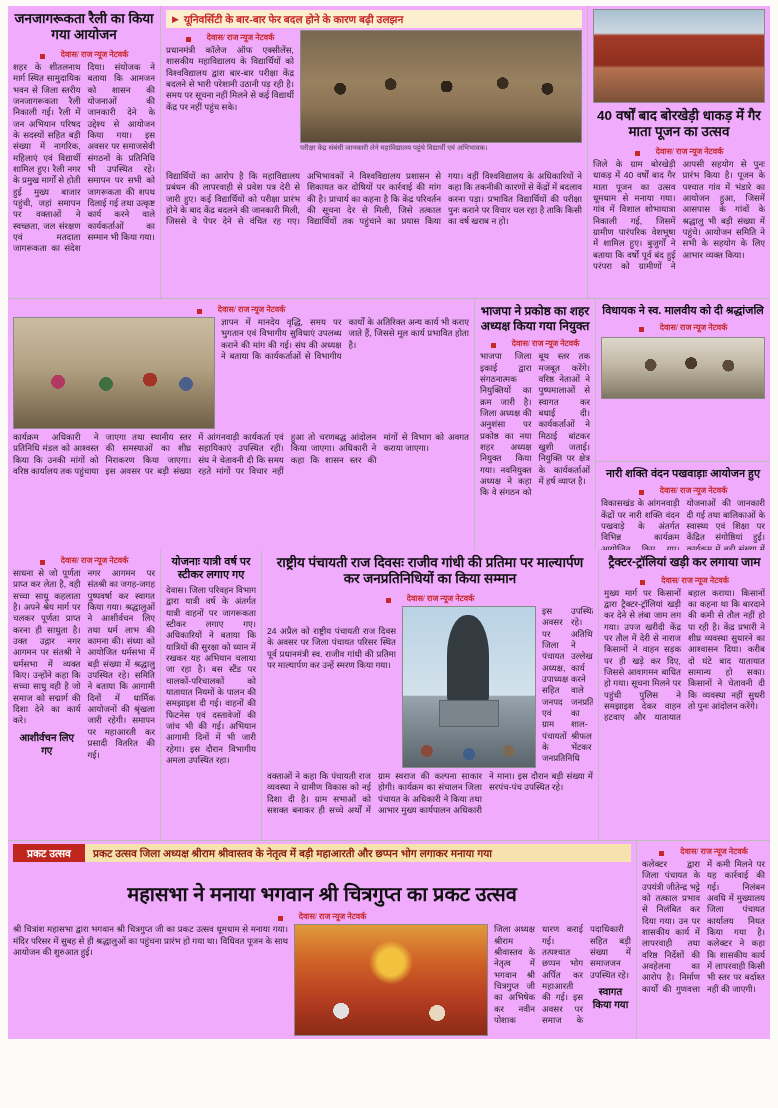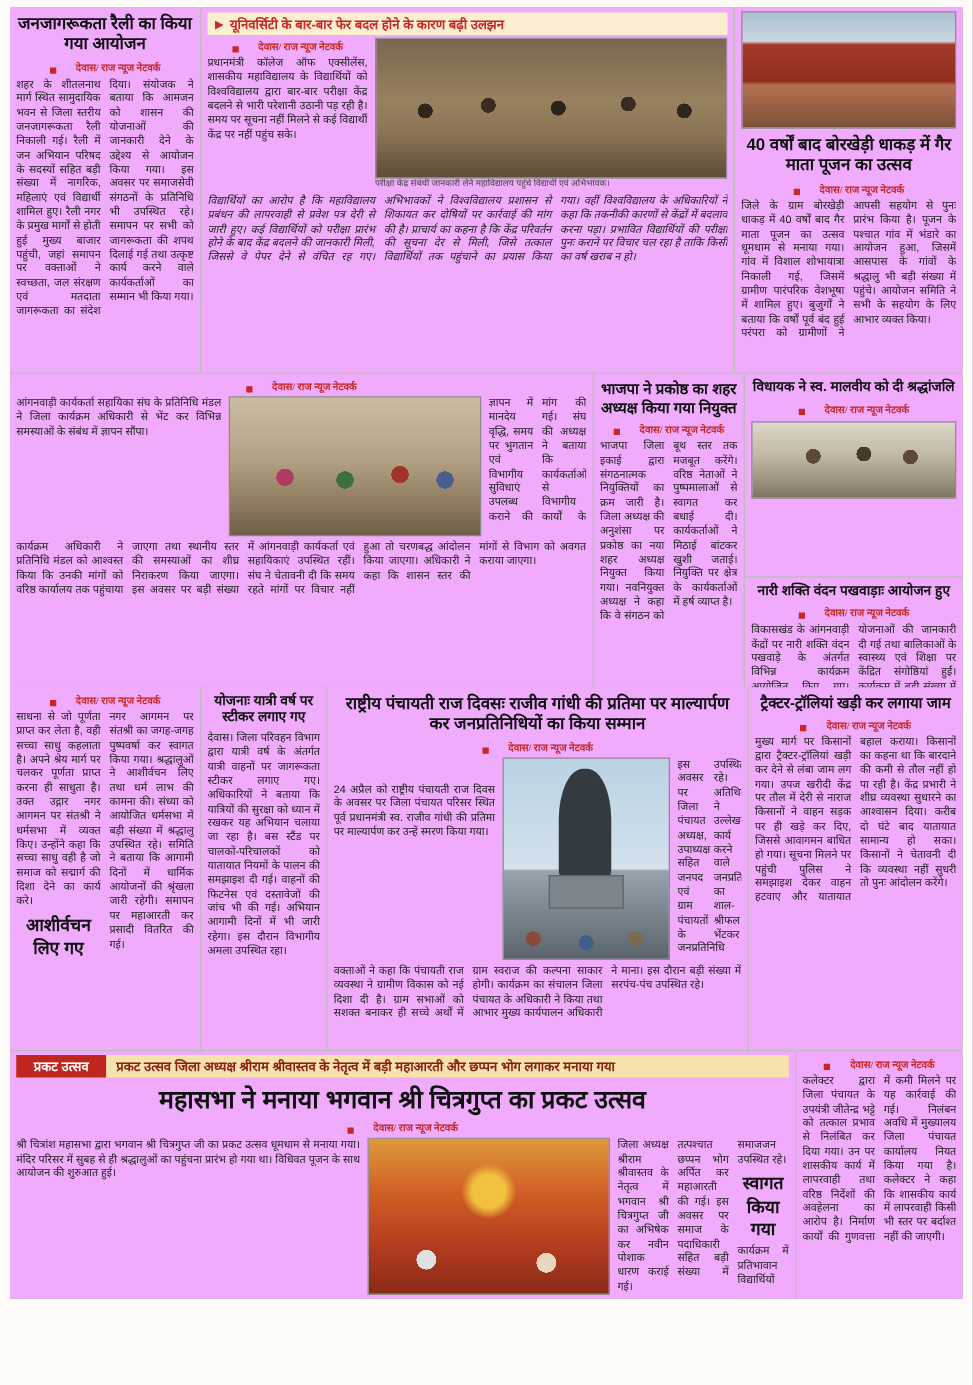--- a/index.html
+++ b/index.html
@@ -37,21 +37,21 @@
   .h-lg{font-size:17px;}
   .h-md{font-size:13.5px;}
   .h-sm{font-size:12px;}
   .h-xs{font-size:11px;}
   .byline{display:flex;align-items:flex-end;justify-content:center;gap:16px;color:#c62828;font-size:8px;font-weight:bold;margin:1px 0 3px;flex:0 0 auto;font-family:Liberation Serif, serif;}
   .byline .dot{width:5px;height:5px;background:#c62828;display:inline-block;flex:0 0 auto;}
   .body{font-size:8.6px;line-height:1.32;text-align:justify;color:#1c1c1c;flex:1 1 auto;overflow:hidden;}
   .cols2{column-count:2;column-gap:7px;}
   .cols3{column-count:3;column-gap:7px;}
   .cols5{column-count:5;column-gap:7px;}
-  .crosshead{font-size:14px;font-weight:bold;text-align:center;margin:4px 0 3px;color:#111;}
+  .crosshead{font-size:10px;font-weight:bold;text-align:center;margin:4px 0 3px;color:#111;}
   .caption{font-size:7px;color:#444;padding-top:1px;line-height:1.2;}
 
   
   .photo{position:relative;overflow:hidden;border:1px solid #8a8a8a;flex:0 0 auto;}
   .photo-mahavi{background:
     radial-gradient(circle 6px at 14% 52%, #2f261c 98%, transparent 100%),
     radial-gradient(circle 6px at 32% 48%, #3a2d20 98%, transparent 100%),
     radial-gradient(circle 6px at 52% 50%, #2c241b 98%, transparent 100%),
     radial-gradient(circle 6px at 72% 47%, #3a2d20 98%, transparent 100%),
     radial-gradient(circle 6px at 88% 52%, #2f261c 98%, transparent 100%),
@@ -82,34 +82,34 @@
     linear-gradient(180deg,#e09a3a 0%,#cf5f26 35%,#b03a20 72%,#8a2a16 100%);}
 
   
   .kicker{display:flex;align-items:center;gap:5px;background:#fcefd0;padding:2px 6px;margin:1px 0 2px;flex:0 0 auto;}
   .kicker .arrow{color:#c62828;font-size:9px;line-height:1;}
   .kicker .ktext{color:#c62828;font-weight:bold;font-size:10.5px;}
   .mah-mid{display:flex;gap:6px;height:122px;flex:0 0 auto;}
   .mah-left{width:128px;display:flex;flex-direction:column;overflow:hidden;}
   .mah-photo-wrap{flex:1;display:flex;flex-direction:column;overflow:hidden;}
   .mah-photo{flex:1;}
-  .mah-bottom{margin-top:3px;font-style:italic;}
+  .mah-bottom{margin-top:19px;}
   .bor-photo{height:94px;margin-bottom:3px;}
   .ang-mid{display:flex;gap:6px;height:112px;flex:0 0 auto;}
   .ang-left{width:86px;overflow:hidden;}
   .ang-photo{width:202px;}
   .ang-right{flex:1;overflow:hidden;}
   .ang-bottom{margin-top:3px;}
   .vid-photo{height:62px;margin:2px 0 3px;}
   .ras-mid{display:flex;gap:6px;height:162px;flex:0 0 auto;}
   .ras-left{width:78px;overflow:hidden;margin-top:20px;}
   .ras-photo{width:134px;}
   .ras-right{flex:1;overflow:hidden;}
   .ras-bottom{margin-top:3px;}
-  .prakat-head{display:flex;align-items:stretch;margin-bottom:4px;flex:0 0 auto;justify-content:space-between;}
+  .prakat-head{display:flex;align-items:stretch;margin-bottom:18px;flex:0 0 auto;justify-content:space-between;}
   .tab{background:#c0261d;color:#fff;font-size:10.5px;font-weight:bold;padding:2px 14px;display:flex;align-items:center;white-space:nowrap;}
   .strip{flex:1;background:#f6e2ac;color:#8a1d14;font-weight:bold;font-size:10.5px;display:flex;align-items:center;padding:2px 8px;overflow:hidden;white-space:nowrap;}
   .pra-mid{display:flex;gap:6px;flex:1 1 auto;overflow:hidden;}
   .pra-left{width:138px;overflow:hidden;}
   .pra-photo{width:194px;}
   .pra-right{flex:1;overflow:hidden;}
   .h-prakat{font-size:20px;}
 </style>
 </head>
 <body>
@@ -163,21 +163,20 @@
     </div>
 
     <div class="row row2">
 
       <section class="art">
         <div class="byline">
           <span class="dot"></span>
           <span>देवास/ राज न्यूज नेटवर्क</span>
         </div>
         <div class="ang-mid">
-          <div class="body ang-left">आंगनवाड़ी कार्यकर्ता सहायिका संघ के प्रतिनिधि मंडल ने जिला कार्यक्रम अधिकारी से भेंट कर विभिन्न समस्याओं के संबंध में ज्ञापन सौंपा।</div>
           <div class="photo photo-anganwadi ang-photo"></div>
           <div class="body cols2 ang-right">ज्ञापन में मानदेय वृद्धि, समय पर भुगतान एवं विभागीय सुविधाएं उपलब्ध कराने की मांग की गई। संघ की अध्यक्ष ने बताया कि कार्यकर्ताओं से विभागीय कार्यों के अतिरिक्त अन्य कार्य भी कराए जाते हैं, जिससे मूल कार्य प्रभावित होता है।</div>
         </div>
         <div class="body cols5 ang-bottom">कार्यक्रम अधिकारी ने प्रतिनिधि मंडल को आश्वस्त किया कि उनकी मांगों को वरिष्ठ कार्यालय तक पहुंचाया जाएगा तथा स्थानीय स्तर की समस्याओं का शीघ्र निराकरण किया जाएगा। इस अवसर पर बड़ी संख्या में आंगनवाड़ी कार्यकर्ता एवं सहायिकाएं उपस्थित रहीं। संघ ने चेतावनी दी कि समय रहते मांगों पर विचार नहीं हुआ तो चरणबद्ध आंदोलन किया जाएगा। अधिकारी ने कहा कि शासन स्तर की मांगों से विभाग को अवगत कराया जाएगा।</div>
       </section>
 
       <section class="art">
         <h2 class="headline h-sm">भाजपा ने प्रकोष्ठ का शहर अध्यक्ष किया गया नियुक्त</h2>
         <div class="byline">
           <span class="dot"></span>

